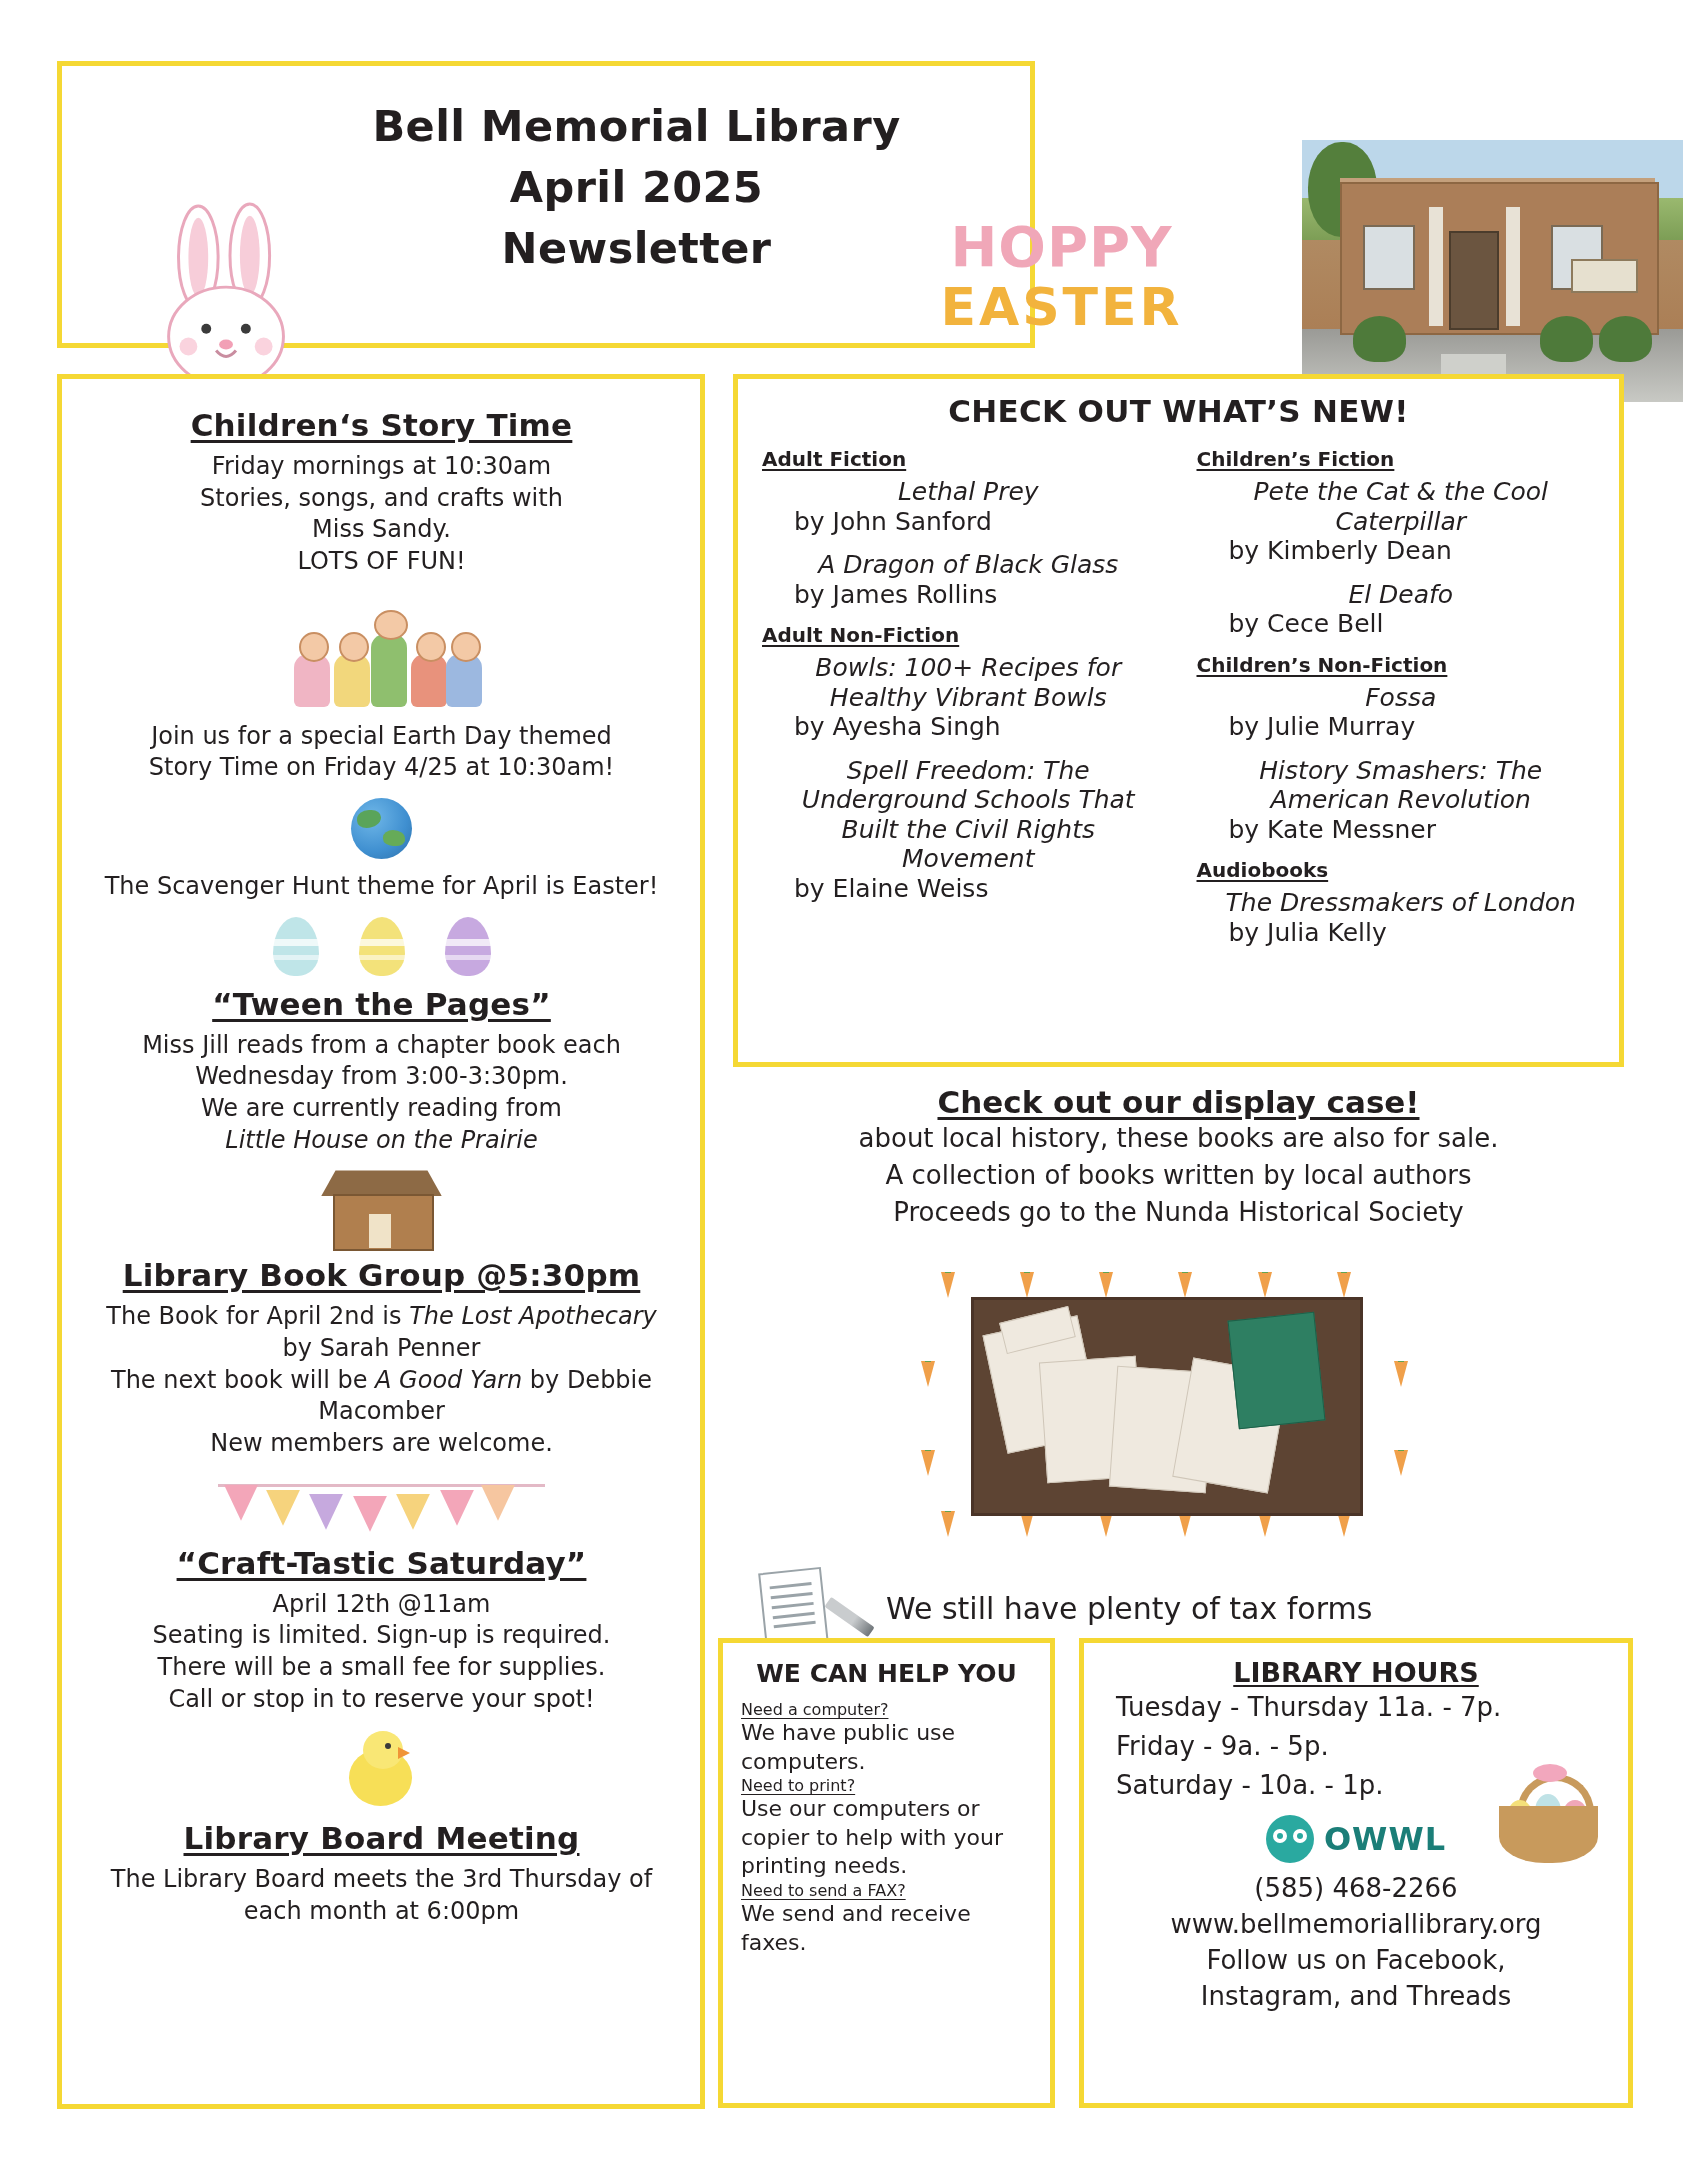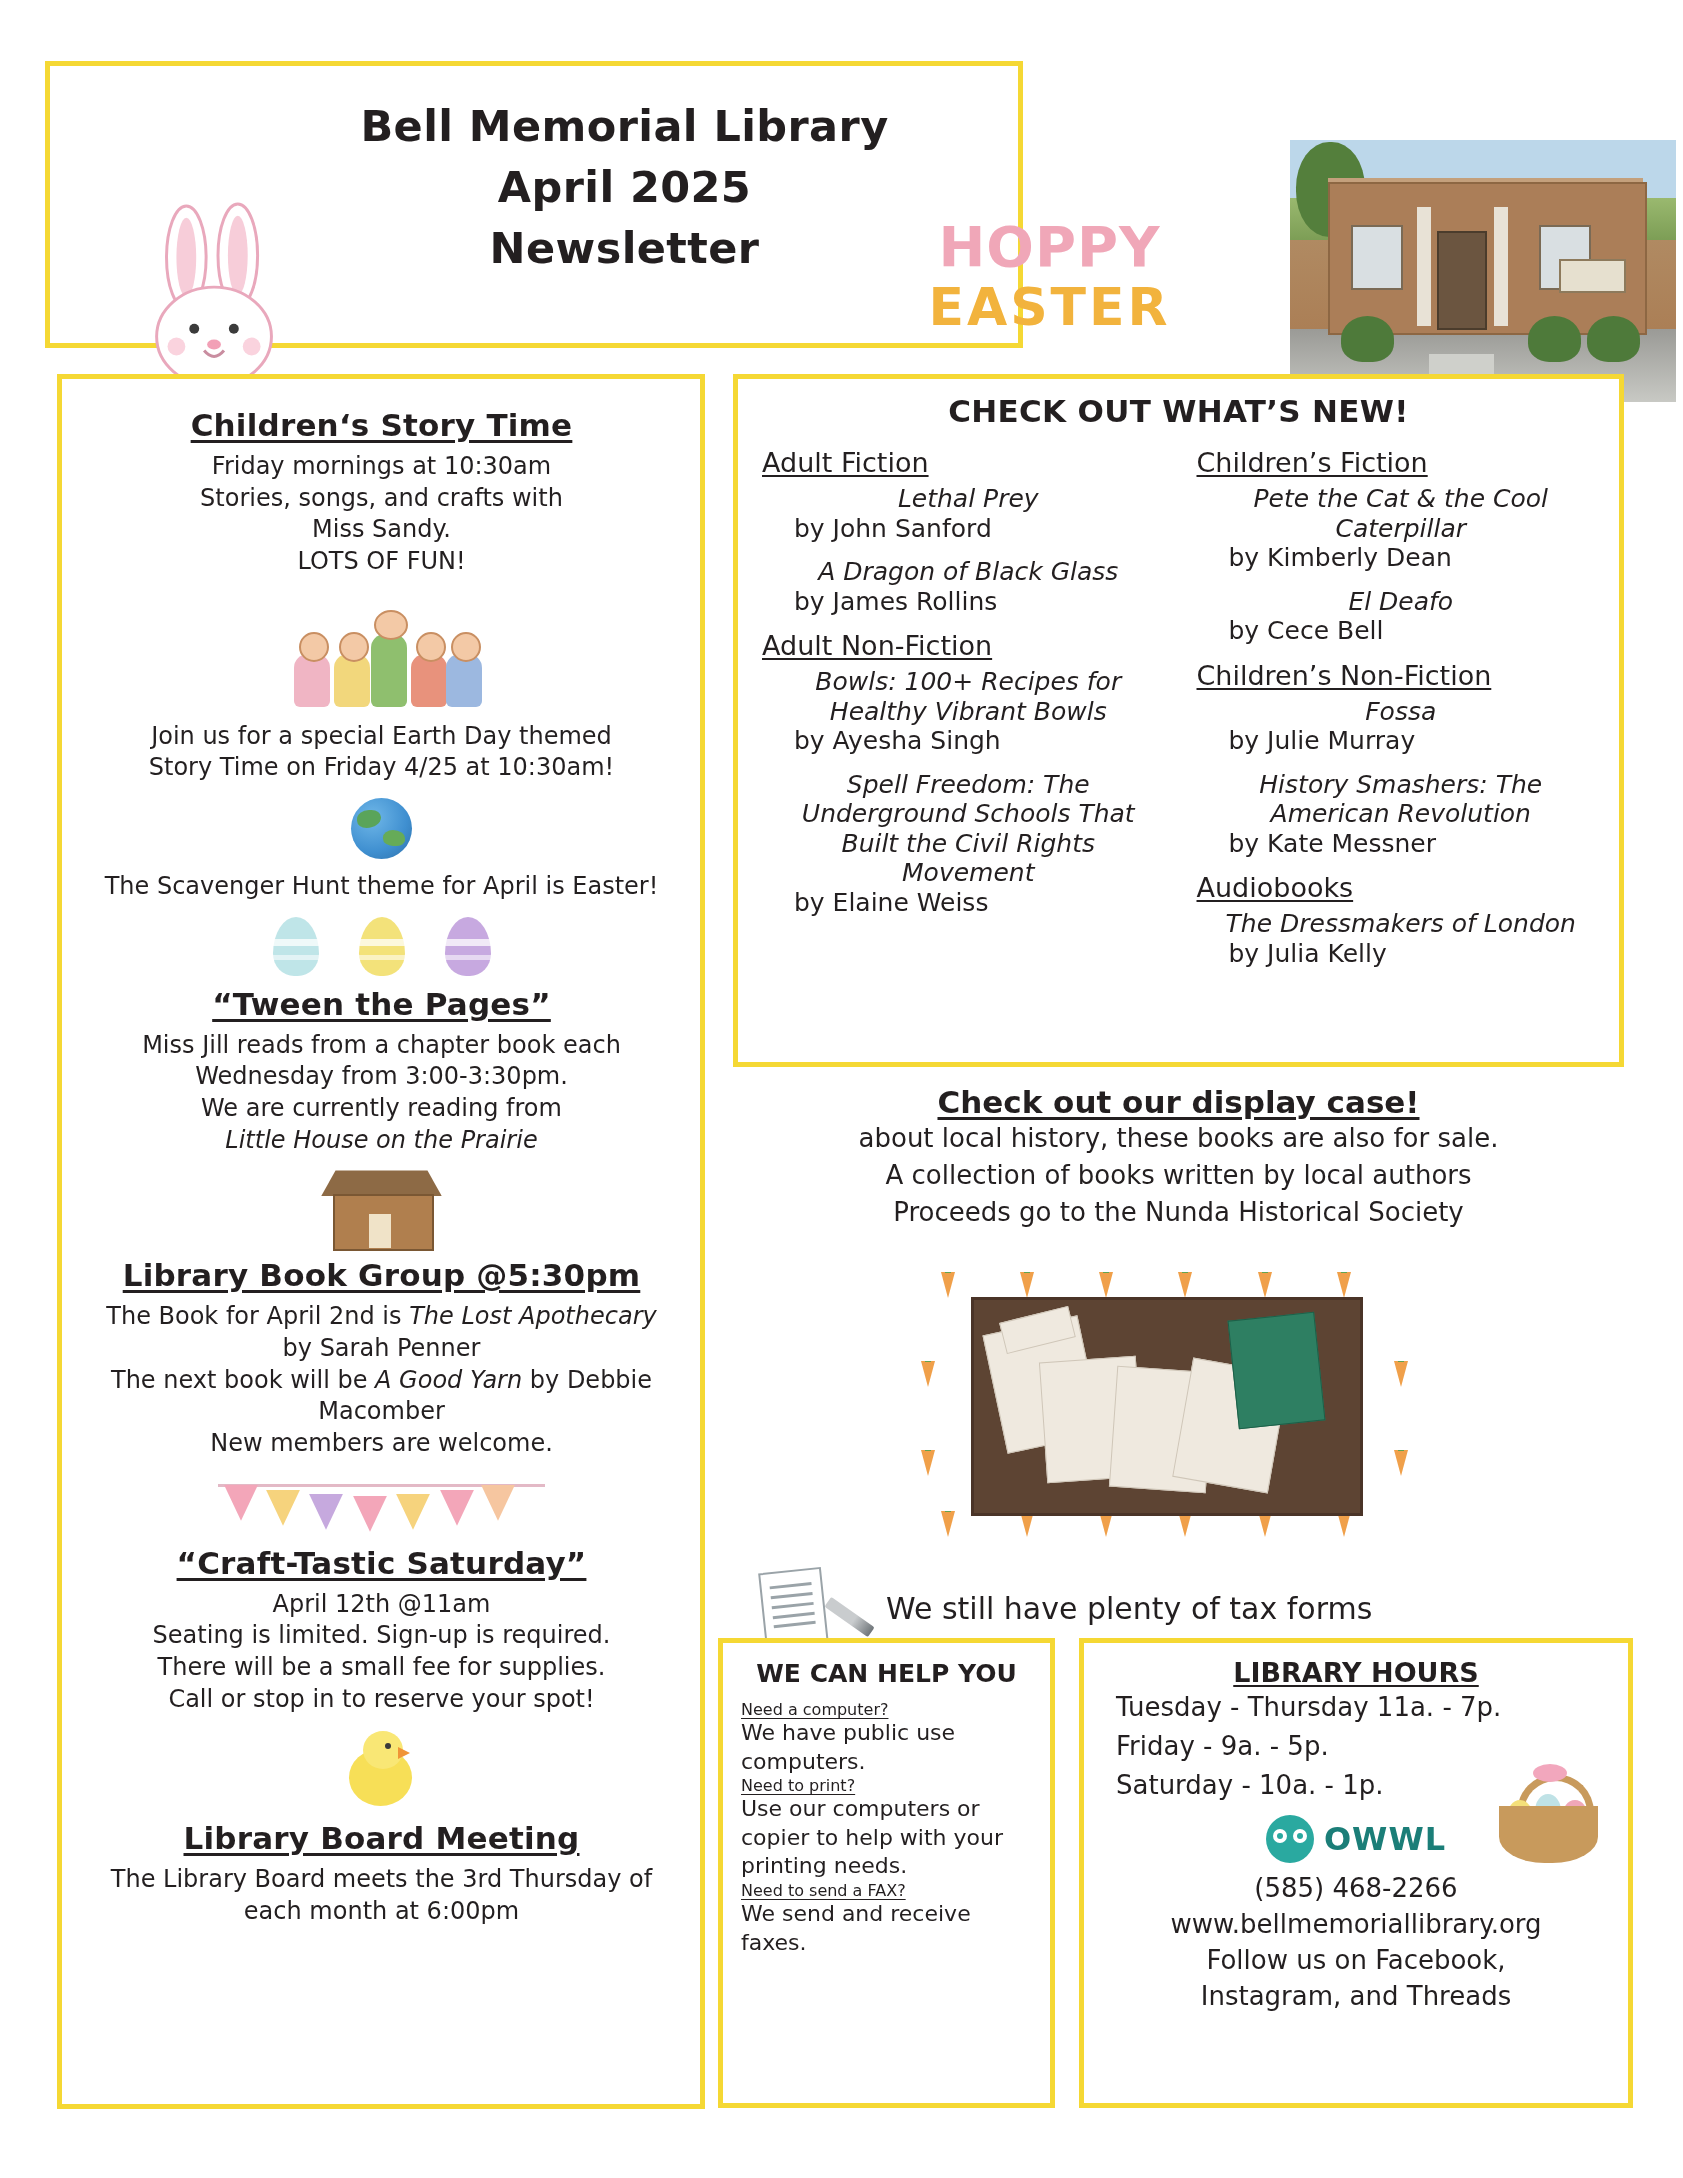--- a/index.html
+++ b/index.html
@@ -25,21 +25,21 @@
   
   .ybox {
     position: absolute;
     border: 5px solid #f5d834;
     background: #fff;
     box-sizing: border-box;
   }
 
   
   #header-box {
-    left: 45px; top: 61px; width: 978px; height: 287px;
+    left: 57px; top: 61px; width: 978px; height: 287px;
   }
   #header-title {
     position: absolute;
     left: 248px; top: 30px; width: 653px;
     text-align: center;
     font-size: 43px;
     font-weight: bold;
     line-height: 1.42;
     letter-spacing: 0.4px;
   }
@@ -217,21 +217,21 @@
   #new-title {
     text-align: center; font-size: 31px; font-weight: bold; margin-top: 14px; letter-spacing: 0.3px;
   }
   .cols2 {
     display: flex; padding: 8px 24px 0 24px;
   }
   .col { width: 50%; box-sizing: border-box; }
   .col.left { padding-right: 14px; }
   .col.right { padding-left: 18px; }
   .cat {
-    font-size: 27px; font-weight: normal; text-decoration: underline; text-underline-offset: 3px;
+    font-size: 20px; font-weight: bold; text-decoration: underline; text-underline-offset: 3px;
     margin: 10px 0 6px 0;
   }
   .item { margin: 0 0 14px 0; }
   .title-it {
     font-style: italic; font-size: 25px; line-height: 1.18; padding-left: 10px; text-align: center;
   }
   .by {
     font-size: 25px; line-height: 1.18; padding-left: 32px;
   }
 

